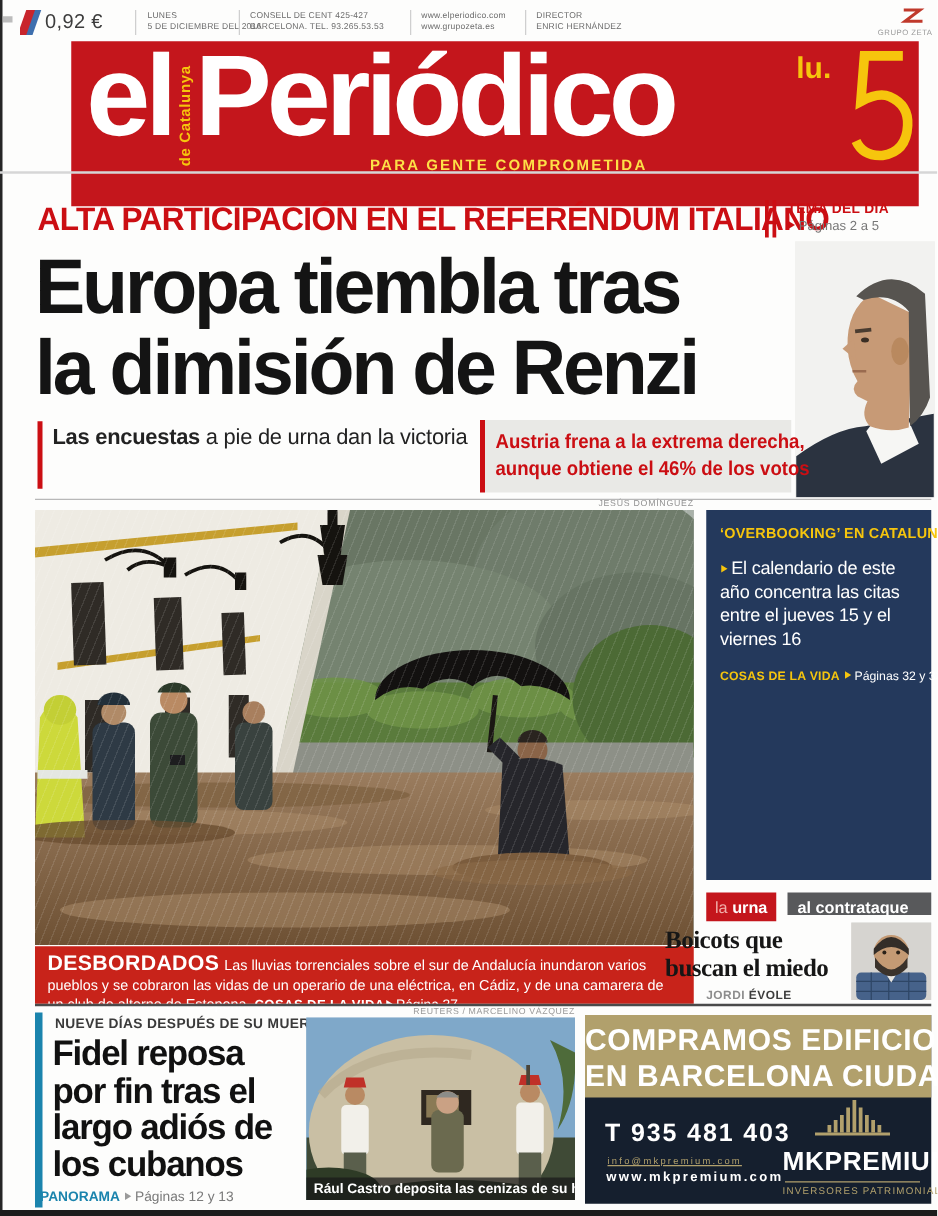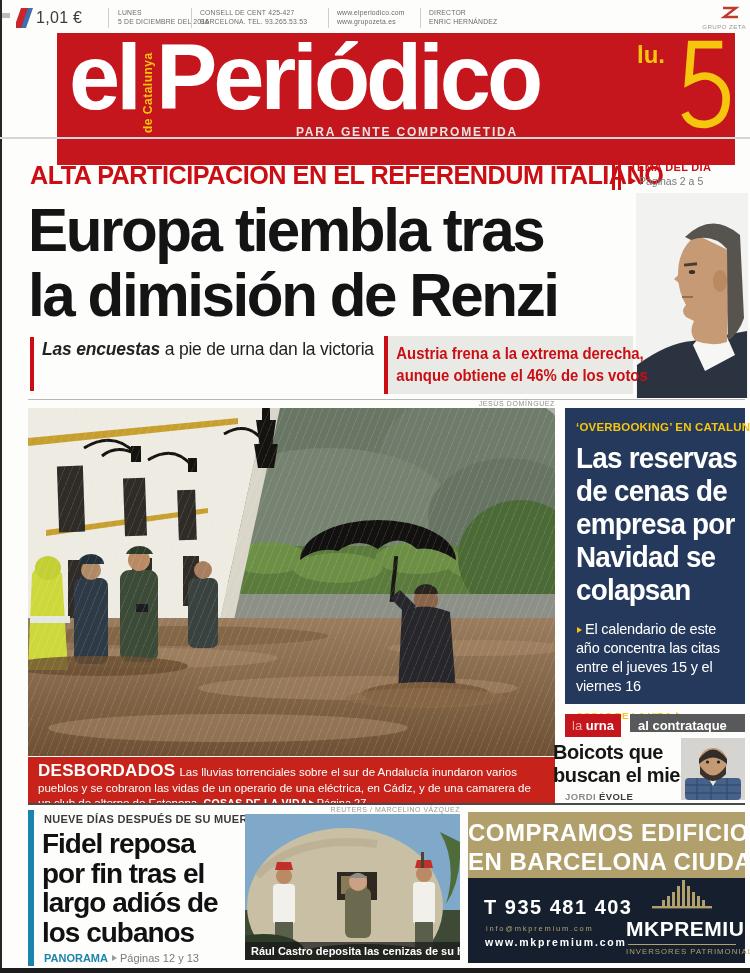--- a/index.html
+++ b/index.html
@@ -13,37 +13,37 @@
   .price{left:36px;top:9px;font-size:16px;color:#3c3c3c;letter-spacing:.3px;}
   .tb-col{top:9px;font-size:6.8px;color:#6b6b6b;line-height:8.6px;letter-spacing:.2px;text-transform:uppercase;}
   .tb-div{top:8px;width:1px;height:20px;background:#cfcfcf;}
   .gz-label{left:700px;top:23px;width:46px;font-size:6.2px;color:#9a9a9a;text-align:right;letter-spacing:.4px;}
 
   
   .mast{left:57px;top:33px;width:678px;height:132px;background:#c4161c;}
   .m-el{left:12px;top:-8px;font-size:92px;font-weight:700;color:#fff;letter-spacing:-4px;line-height:104px;}
   .m-vert{left:84px;top:8px;height:92px;writing-mode:vertical-rl;transform:rotate(180deg);font-size:12px;font-weight:700;color:#f6c50d;letter-spacing:.5px;}
   .m-main{left:99px;top:-8px;font-size:92px;font-weight:700;color:#fff;letter-spacing:-4px;line-height:104px;}
-  .m-tag{left:180px;top:92px;width:340px;text-align:center;font-size:12px;font-weight:700;color:#e5e5e5;letter-spacing:1.8px;}
+  .m-tag{left:180px;top:92px;width:340px;text-align:center;font-size:12px;font-weight:700;color:#fde047;letter-spacing:1.8px;}
   .m-day{left:580px;top:8px;font-size:24px;font-weight:700;color:#f6c50d;}
   .m-five{left:618px;top:4px;}
   .mast-rule{left:0;top:137px;width:750px;height:2px;background:#d6d6d6;}
 
   
   .kicker{left:30px;top:160px;font-size:26px;font-weight:700;color:#cb0e13;letter-spacing:-.5px;transform:scaleX(.97);transform-origin:left;}
   .tema-bar{top:160px;width:3px;height:30px;background:#cb0e13;}
   .tema-label{left:630px;top:161px;font-size:11px;font-weight:700;color:#cb0e13;letter-spacing:.3px;}
   .tema-pages{left:630px;top:175px;font-size:10.5px;color:#777;}
   .headline div{font-size:62px;font-weight:700;color:#141414;letter-spacing:-2.5px;line-height:65px;transform:scaleX(.97);transform-origin:left;white-space:nowrap;}
   .headline{left:28px;top:197px;}
   .renzi{left:636px;top:193px;width:112px;height:205px;background:#f2f2f0;overflow:hidden;}
 
   .sd-bar{left:30px;top:337px;width:4px;height:54px;background:#cb0e13;}
   .subdeck{left:42px;top:336px;width:345px;font-size:17.5px;color:#222;line-height:27px;letter-spacing:-.2px;}
-  .subdeck b{font-weight:700;font-style:italic;}
+  .subdeck b{font-weight:700;}
   .at-bar{left:384px;top:336px;width:4px;height:58px;background:#cb0e13;}
   .austria{left:388px;top:336px;width:245px;height:58px;background:#e9e9e6;}
   .austria .in{padding:7px 9px;font-size:16px;font-weight:700;color:#cb0e13;line-height:22px;transform:scaleX(.93);transform-origin:left;white-space:nowrap;}
   .lead-rule{left:28px;top:399px;width:717px;height:1px;background:#b8b8b8;}
 
   
   .ph-credit{left:400px;top:400px;width:155px;text-align:right;font-size:7px;color:#919191;letter-spacing:.6px;}
   .floodwrap{left:28px;top:408px;width:527px;height:348px;overflow:hidden;background:#9aa29a;}
   .rain{left:0;top:0;width:527px;height:348px;background:repeating-linear-gradient(112deg,rgba(255,255,255,.10) 0 1px,rgba(255,255,255,0) 1px 7px);}
   .floodcap{left:28px;top:757px;width:527px;height:46px;background:#c8231a;color:#fff;box-sizing:border-box;padding:6px 10px;font-size:11.5px;line-height:15.5px;}
@@ -58,47 +58,47 @@
   .ob-deck{margin-top:13px;font-size:14.5px;color:#fff;line-height:19px;letter-spacing:-.2px;}
   .ob-foot{margin-top:14px;font-size:9.8px;white-space:nowrap;}
   .ob-foot .sec{color:#f6c50d;font-weight:700;letter-spacing:.2px;}
   .ob-foot .pg{color:#fff;}
 
   
   .lf-red{left:565px;top:714px;height:23px;background:#c4161c;color:#fff;font-size:13px;font-weight:700;line-height:23px;padding:0 7px;}
   .lf-red .la{color:#f0b0aa;font-weight:400;}
   .lf-gray{left:630px;top:714px;height:18px;width:115px;box-sizing:border-box;background:#58595b;color:#fff;font-size:13px;font-weight:700;line-height:23px;padding:0 8px;}
   .lf-head div{font-size:20px;font-weight:700;color:#161616;line-height:23px;letter-spacing:-.4px;white-space:nowrap;}
-  .lf-head{left:553px;top:741px;}
+  .lf-head{left:532px;top:741px;font-family:Liberation Serif, serif;}
   .lf-by{left:565px;top:791px;font-size:9.5px;font-weight:700;letter-spacing:.4px;}
   .lf-by .f{color:#8c8c8c;} .lf-by .l{color:#3c3c3c;}
   .evole{left:681px;top:738px;width:64px;height:62px;background:#d6d4d0;overflow:hidden;}
 
   .bot-rule{left:28px;top:803px;width:717px;height:2px;background:#4a4a4a;}
 
   
   .fid-bar{left:28px;top:810px;width:6px;height:156px;background:#1b84ad;}
   .fid-kicker{left:44px;top:813px;font-size:11px;font-weight:700;color:#3a3a3a;letter-spacing:.3px;}
   .fid-head{left:42px;top:829px;}
   .fid-head div{font-size:28.5px;font-weight:700;color:#111;letter-spacing:-1px;line-height:29.5px;transform:scaleX(.98);transform-origin:left;white-space:nowrap;}
-  .fid-foot{left:44px;top:952px;font-size:11px;white-space:nowrap;}
+  .fid-foot{left:32px;top:952px;font-size:11px;white-space:nowrap;}
   .fid-foot .sec{color:#1b84ad;font-weight:700;}
   .fid-foot .pg{color:#7a7a7a;}
 
   
   .cast-credit{left:295px;top:806px;width:165px;text-align:right;font-size:7px;color:#999;letter-spacing:.5px;}
   .castro{left:245px;top:814px;width:215px;height:146px;overflow:hidden;background:#7fa8c9;}
   .cast-cap{position:absolute;left:0;bottom:0;width:215px;box-sizing:border-box;background:rgba(25,25,25,.72);color:#fff;font-size:11px;font-weight:600;padding:3px 6px;white-space:nowrap;}
 
   
   .ad{left:468px;top:812px;width:277px;height:151px;background:#151f2e;}
   .ad-band{position:absolute;left:0;top:0;width:277px;height:66px;background:#b1a06c;text-align:center;box-sizing:border-box;padding-top:6px;}
   .ad-band div{font-size:24px;font-weight:700;color:#fff;letter-spacing:.5px;line-height:29px;white-space:nowrap;}
   .ad-phone{position:absolute;left:16px;top:84px;font-size:20px;font-weight:700;color:#fff;letter-spacing:1.5px;white-space:nowrap;}
-  .ad-mail{position:absolute;left:18px;top:112px;font-size:7.5px;color:#b1a06c;letter-spacing:1.8px;white-space:nowrap;}
+  .ad-mail{position:absolute;left:18px;top:112px;font-size:7.5px;color:#b1a06c;letter-spacing:1.8px;white-space:nowrap;text-decoration:underline;}
   .ad-web{position:absolute;left:17px;top:124px;font-size:10.5px;font-weight:700;color:#fff;letter-spacing:1.8px;white-space:nowrap;}
   .ad-logo{position:absolute;left:158px;top:66px;width:112px;text-align:center;}
   .ad-brand{font-size:21px;font-weight:700;color:#fff;letter-spacing:.5px;margin-top:1px;}
   .ad-line{height:1px;background:#b1a06c;margin:3px 2px 2px 2px;}
   .ad-sub{font-size:7.8px;color:#b1a06c;letter-spacing:1px;white-space:nowrap;}
 
   
   .tri{display:inline-block;width:0;height:0;border-style:solid;border-width:3.5px 0 3.5px 5.5px;border-color:transparent transparent transparent currentColor;margin:0 3px 1px 1px;}
 
   
@@ -113,21 +113,21 @@
   <div class="abs edge-l"></div>
   <div class="abs edge-b"></div>
   <div class="abs printmark"></div>
 
   <div class="abs" style="left:16px;top:7px;width:18px;height:22px;">
     <svg width="18" height="22" viewBox="0 0 18 22">
       <polygon points="11,1 17,1 10,21 4,21" fill="#3e6fae"></polygon>
       <polygon points="5,1 12,1 5,21 -2,21" fill="#c8252c"></polygon>
     </svg>
   </div>
-  <div class="abs price nw">1,01 €</div>
+  <div class="abs price nw">0,92 €</div>
   <div class="abs tb-div" style="left:108px;"></div>
   <div class="abs tb-col" style="left:118px;">
     <div>LUNES</div>
     <div>5 DE DICIEMBRE DEL 2016</div>
   </div>
   <div class="abs tb-div" style="left:191px;"></div>
   <div class="abs tb-col" style="left:200px;">
     <div>CONSELL DE CENT 425-427</div>
     <div>BARCELONA. TEL. 93.265.53.53</div>
   </div>
@@ -292,27 +292,20 @@
     <div class="abs rain"></div>
   </div>
 
   <div class="abs floodcap">
     <span class="lead">DESBORDADOS</span><span>Las lluvias torrenciales sobre el sur de Andalucía inundaron varios pueblos y se cobraron las vidas de un operario de una eléctrica, en Cádiz, y de una camarera de un club de alterne de Estepona.</span>
     <span class="sec">COSAS DE LA VIDA</span><span class="tri" style="color:#fff;"></span><span style="font-size:11px;">Página 27</span>
   </div>
 
   <div class="abs navybox">
     <div class="ob-kicker nw">‘OVERBOOKING’ EN CATALUNYA</div>
-    <div class="ob-head">
-      <div>Las reservas</div>
-      <div>de cenas de</div>
-      <div>empresa por</div>
-      <div>Navidad se</div>
-      <div>colapsan</div>
-    </div>
     <div class="ob-deck">
       <span class="tri" style="color:#f6c50d;"></span><span>El calendario de este año concentra las citas entre el jueves 15 y el viernes 16</span>
     </div>
     <div class="ob-foot">
       <span class="sec">COSAS DE LA VIDA</span>
       <span class="tri" style="color:#f6c50d;"></span><span class="pg">Páginas 32 y 33</span>
     </div>
   </div>
 
   <div class="abs lf-red nw">

